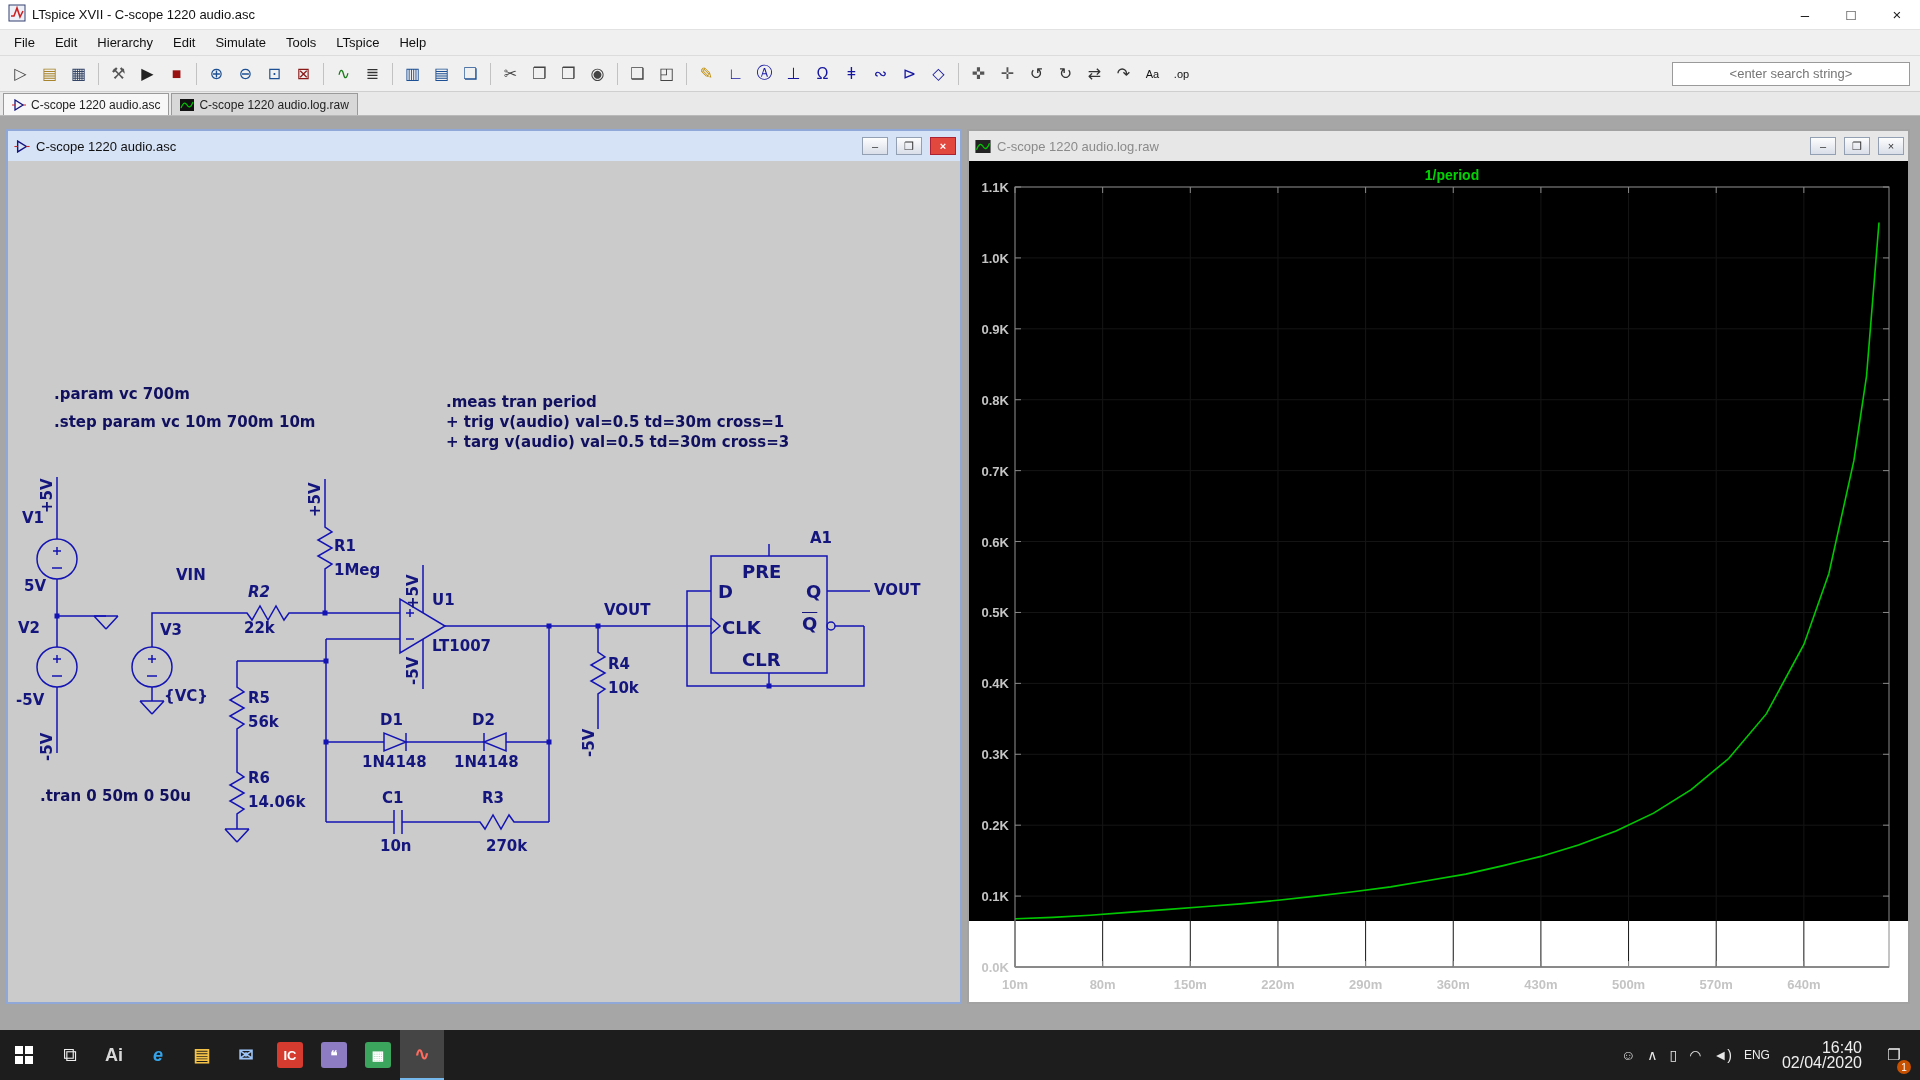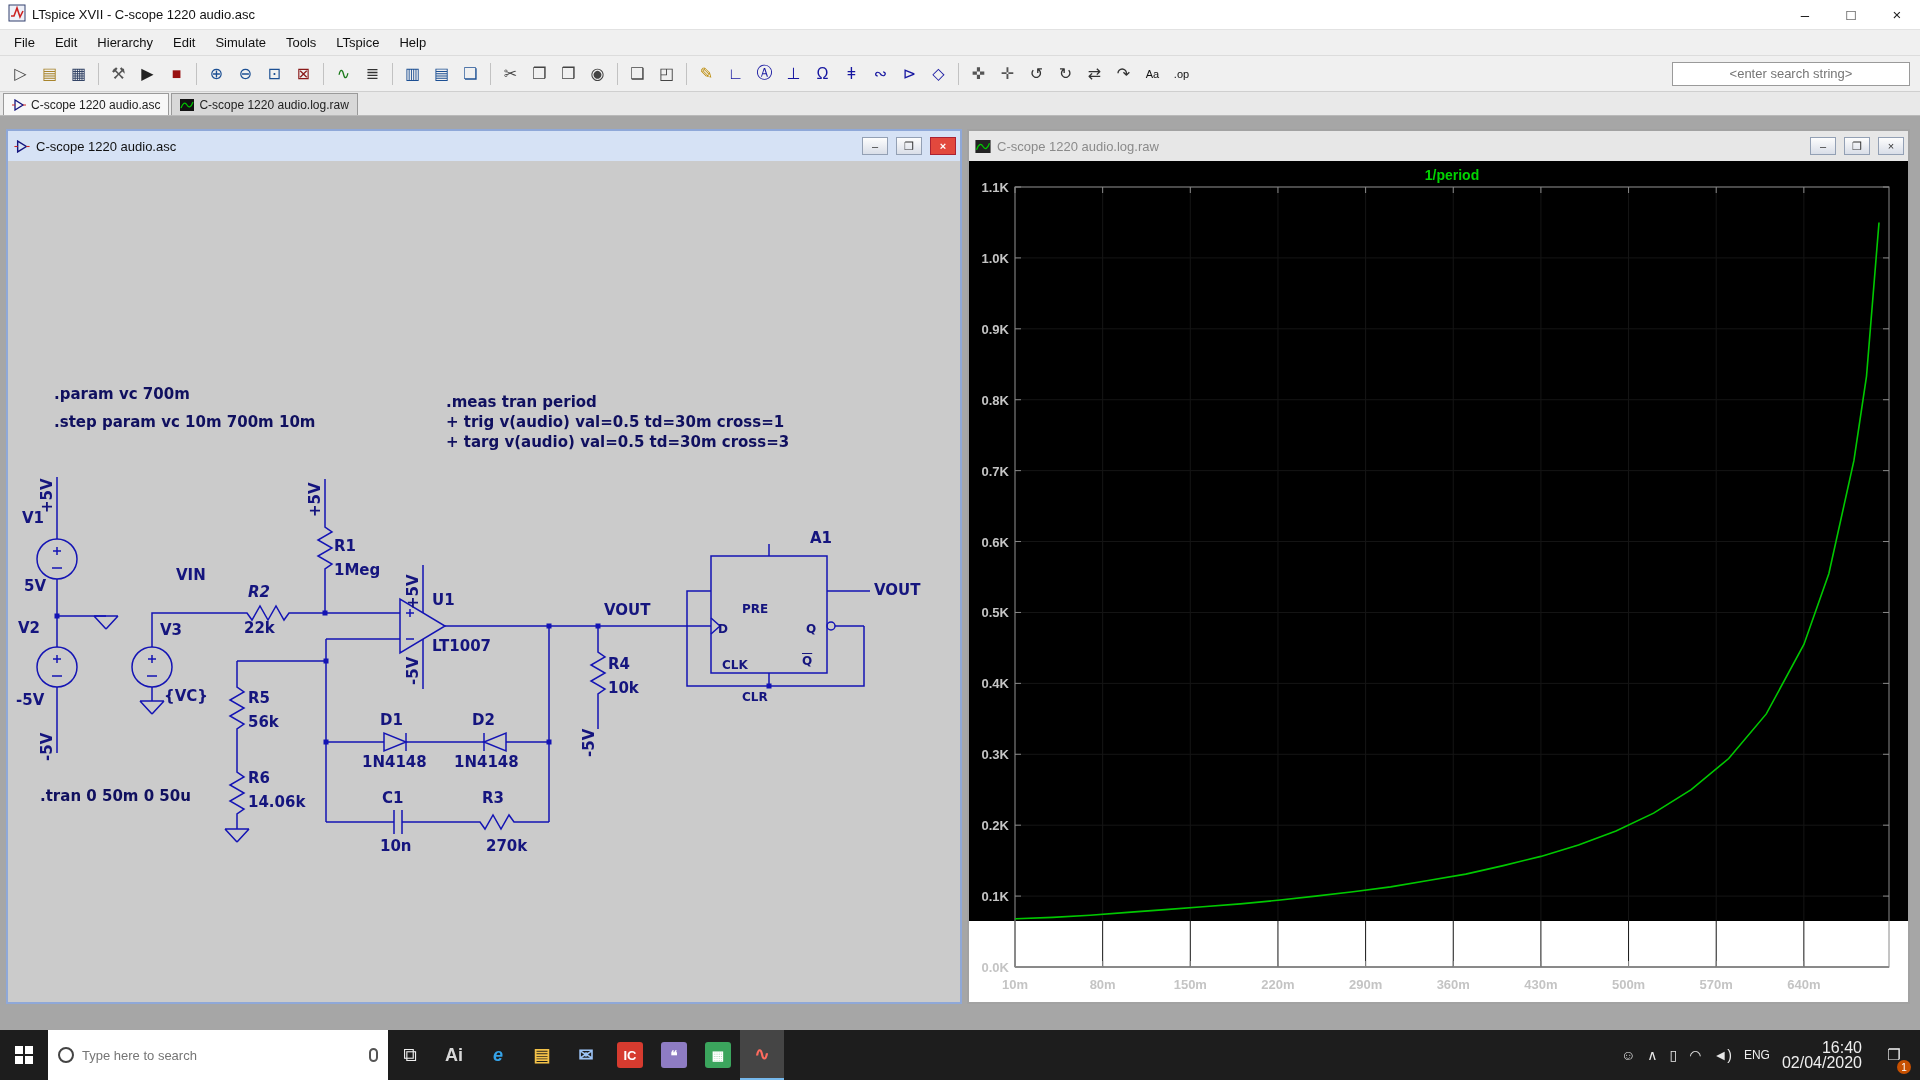--- a/index.html
+++ b/index.html
@@ -46,21 +46,21 @@
           font-size:11px; border:1px solid #93a0b4; background:linear-gradient(#fdfdfd,#d9dee8);
           color:#333; margin-left:2px; }
   .cbtn.close-active { background:#e2483d; border-color:#a23; color:#fff; font-weight:bold; }
 
   
   .schem-body { position:relative; width:952px; height:841px; background:#cbcbcb; overflow:hidden; }
   .schem-body svg { position:absolute; left:0; top:0; }
   #schem-labels { position:absolute; inset:0; }
   .slabel { position:absolute; font:bold 15px "DejaVu Sans", sans-serif; color:#15157e; white-space:pre; }
   .slabel.dir { color:#10105f; }
-  .slabel.pin { font-size:12px;margin-top:41px; }
+  .slabel.pin { font-size:18px; }
   .slabel.rot { transform:rotate(-90deg); transform-origin:0 0; }
   .slabel.ovl { text-decoration:overline; }
 
   
   .plot-body { position:relative; width:939px; height:760px; background:#000; }
   #plot-title { position:absolute; top:6px; left:483px; transform:translateX(-50%);
                 font:bold 14px "Liberation Sans",sans-serif; }
 
   
   .taskbar { position:absolute; left:0; top:1030px; width:1920px; height:50px; background:#1d1d1d;
@@ -438,25 +438,20 @@
 
 <div class="taskbar">
   <div class="start">
     <span class="winlogo">
         <span></span>
         <span></span>
         <span></span>
         <span></span>
       </span>
   </div>
-  <div class="tb-search">
-    <span class="ring"></span>
-    <input placeholder="Type here to search" style="">
-    <span class="mic"></span>
-  </div>
   <div class="tb-btn">⧉</div>
   <div id="taskbar-apps" style="display:flex;">
       <div class="tb-app" style="color: rgb(216, 216, 216); font-weight: bold; font-style: normal;">Ai</div>
       <div class="tb-app" style="color: rgb(53, 163, 232); font-weight: bold; font-style: italic;">e</div>
       <div class="tb-app" style="color: rgb(242, 193, 72); font-weight: bold; font-style: normal;">▤</div>
       <div class="tb-app" style="color: rgb(156, 195, 245); font-weight: bold; font-style: normal;">✉</div>
       <div class="tb-app">
         <span class="chip" style="background: rgb(214, 59, 47);">IC</span>
       </div>
       <div class="tb-app">

